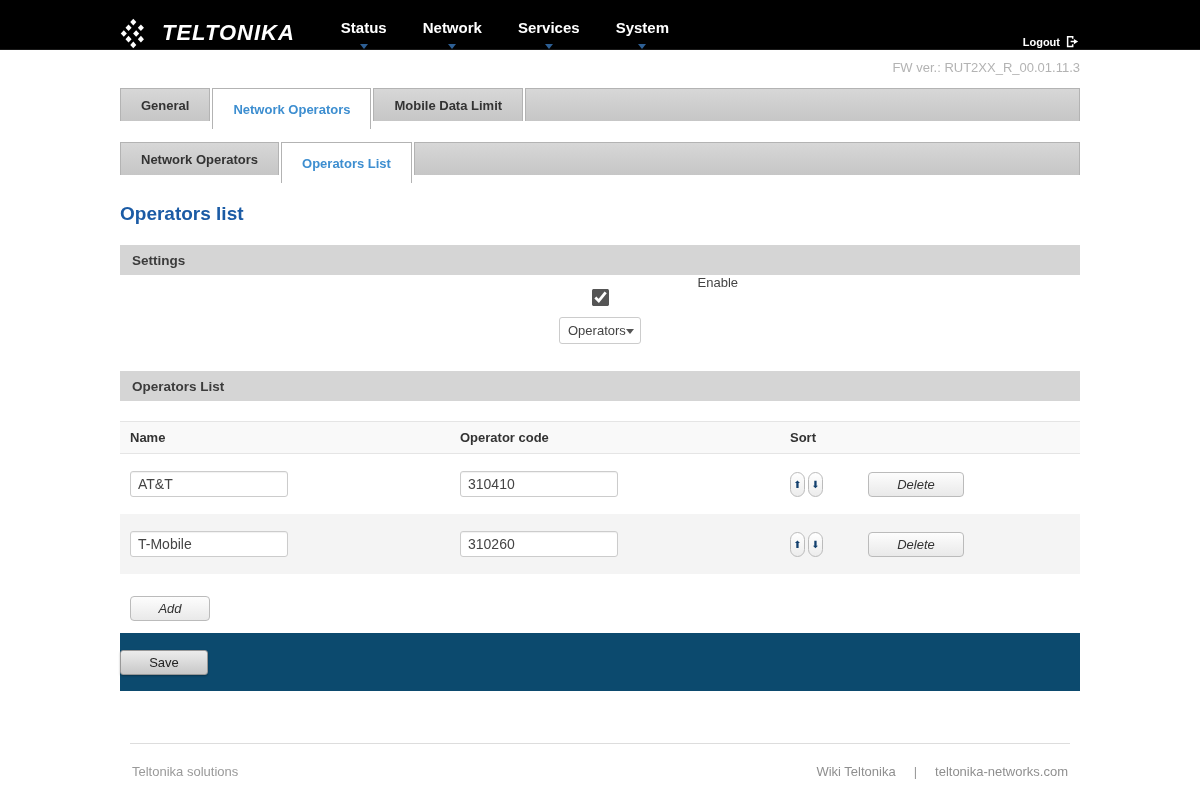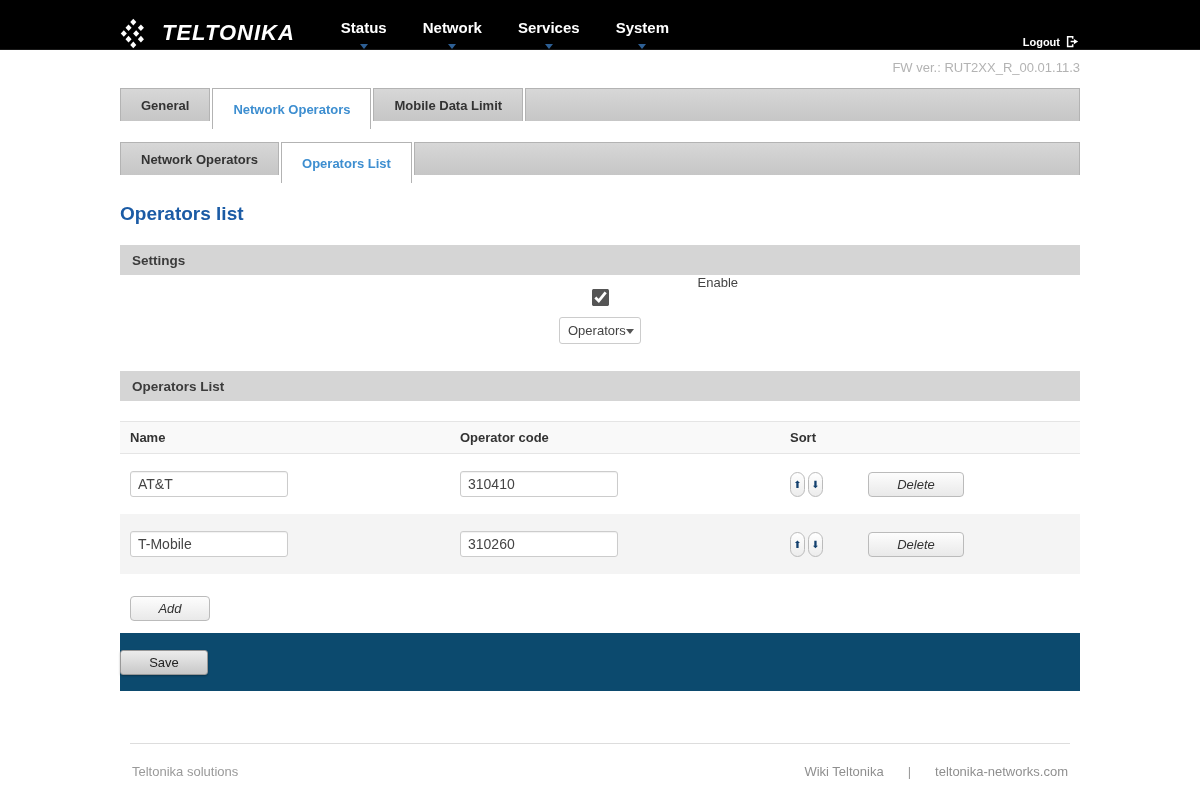--- a/index.html
+++ b/index.html
@@ -71,21 +71,21 @@
   
   .save-bar { background: #0c4a6e; height: 58px; display: flex; align-items: center;
               justify-content: flex-start; padding-right: 20px; }
   .save-btn { width: 88px; height: 25px; background: linear-gradient(#ececec, #c8c8c8);
               border: 1px solid #989898; border-radius: 3px; box-shadow: 0 1px 2px rgba(0,0,0,0.3);
               font-family: "Liberation Sans", sans-serif; font-size: 13px; color: #222; cursor: pointer; }
 
   
   .footer { width: 940px; margin: 52px auto 0; border-top: 1px solid #ddd; padding: 20px 2px 32px;
             display: flex; justify-content: space-between; color: #9a9a9a; font-size: 13px; }
-  .footer-right { display: flex; gap: 24px; align-items: flex-end; }
+  .footer-right { display: flex; gap: 18px; align-items: flex-end; }
   .footer-link { color: #8f8f8f; cursor: pointer; text-decoration: none; }
 </style>
 </head>
 <body>
 
 <div class="navbar">
   <div class="nav-inner">
     <div class="brand">
       <span style="display:inline-flex">
         <svg width="38" height="32" viewBox="0 0 40 32">

